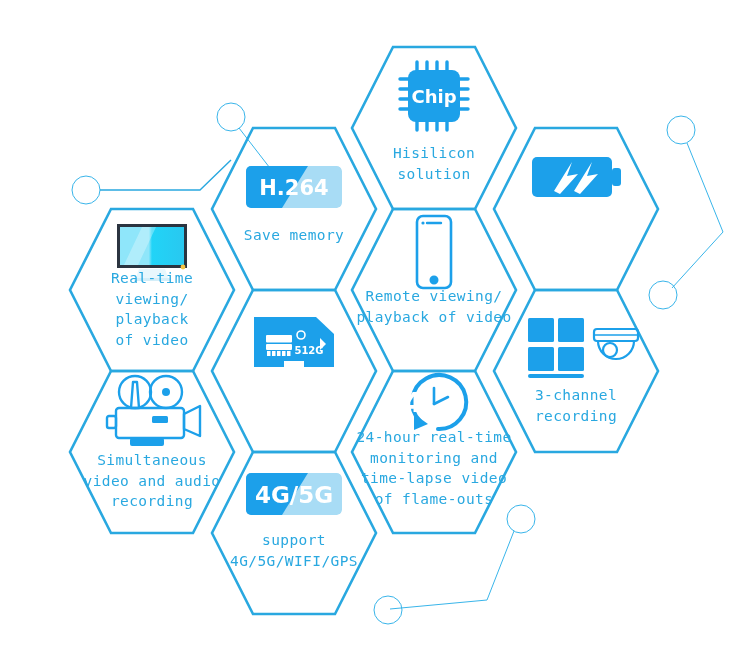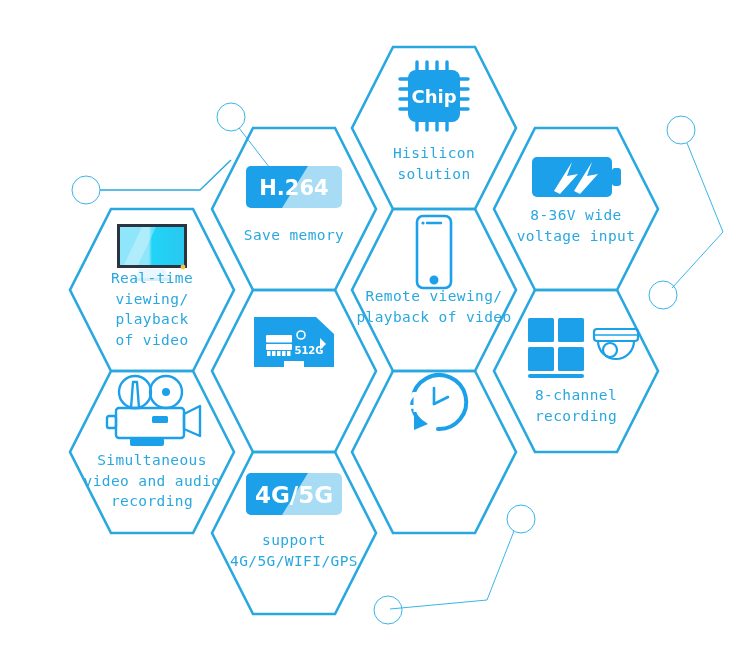--- a/index.html
+++ b/index.html
@@ -212,29 +212,31 @@
         <rect x="0" y="0" width="96" height="42" rx="5" fill="#a8dcf5"></rect>
         <polygon points="0,0 62,0 36,42 0,42" fill="#1ca0ea"></polygon>
       </g>
       <text class="badge-txt" x="48" y="30" font-size="23" text-anchor="middle">4G/5G</text>
     </g>
   </svg>
 
   <div class="cap" style="left:202px;top:225px;width:184px;">Save memory</div>
   <div class="cap" style="left:352px;top:143px;width:164px;">Hisilicon
 solution</div>
-  <div class="cap" style="left:489px;top:205px;width:174px;">8-36V wide
-voltage input</div>
   <div class="cap" style="left:66px;top:268px;width:172px;">Real-time
 viewing/
 playback
 of video</div>
   <div class="cap" style="left:348px;top:286px;width:172px;">Remote viewing/
 playback of video</div>
-  <div class="cap" style="left:490px;top:385px;width:172px;">8-channel
+  <div class="cap" style="left:490px;top:385px;width:172px;">3-channel
 recording</div>
   <div class="cap" style="left:62px;top:450px;width:180px;">Simultaneous
 video and audio
 recording</div>
+  <div class="cap" style="left:348px;top:427px;width:172px;">24-hour real-time
+monitoring and
+time-lapse video
+of flame-outs</div>
   <div class="cap" style="left:204px;top:530px;width:180px;">support
 4G/5G/WIFI/GPS</div>
 
 </div>
 
 </body></html>

